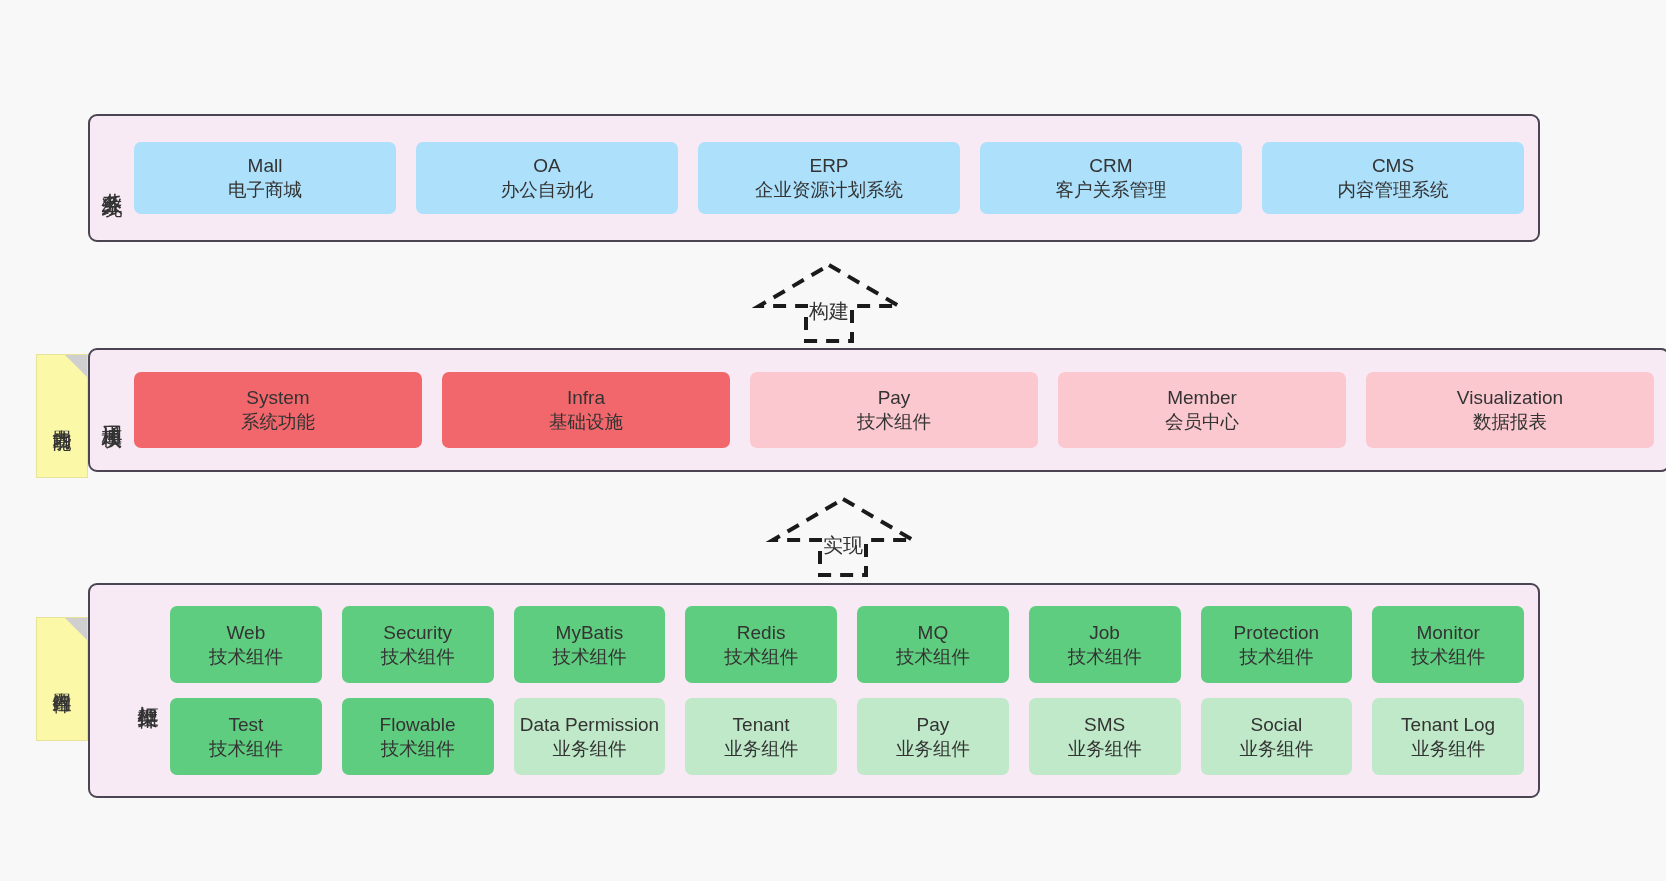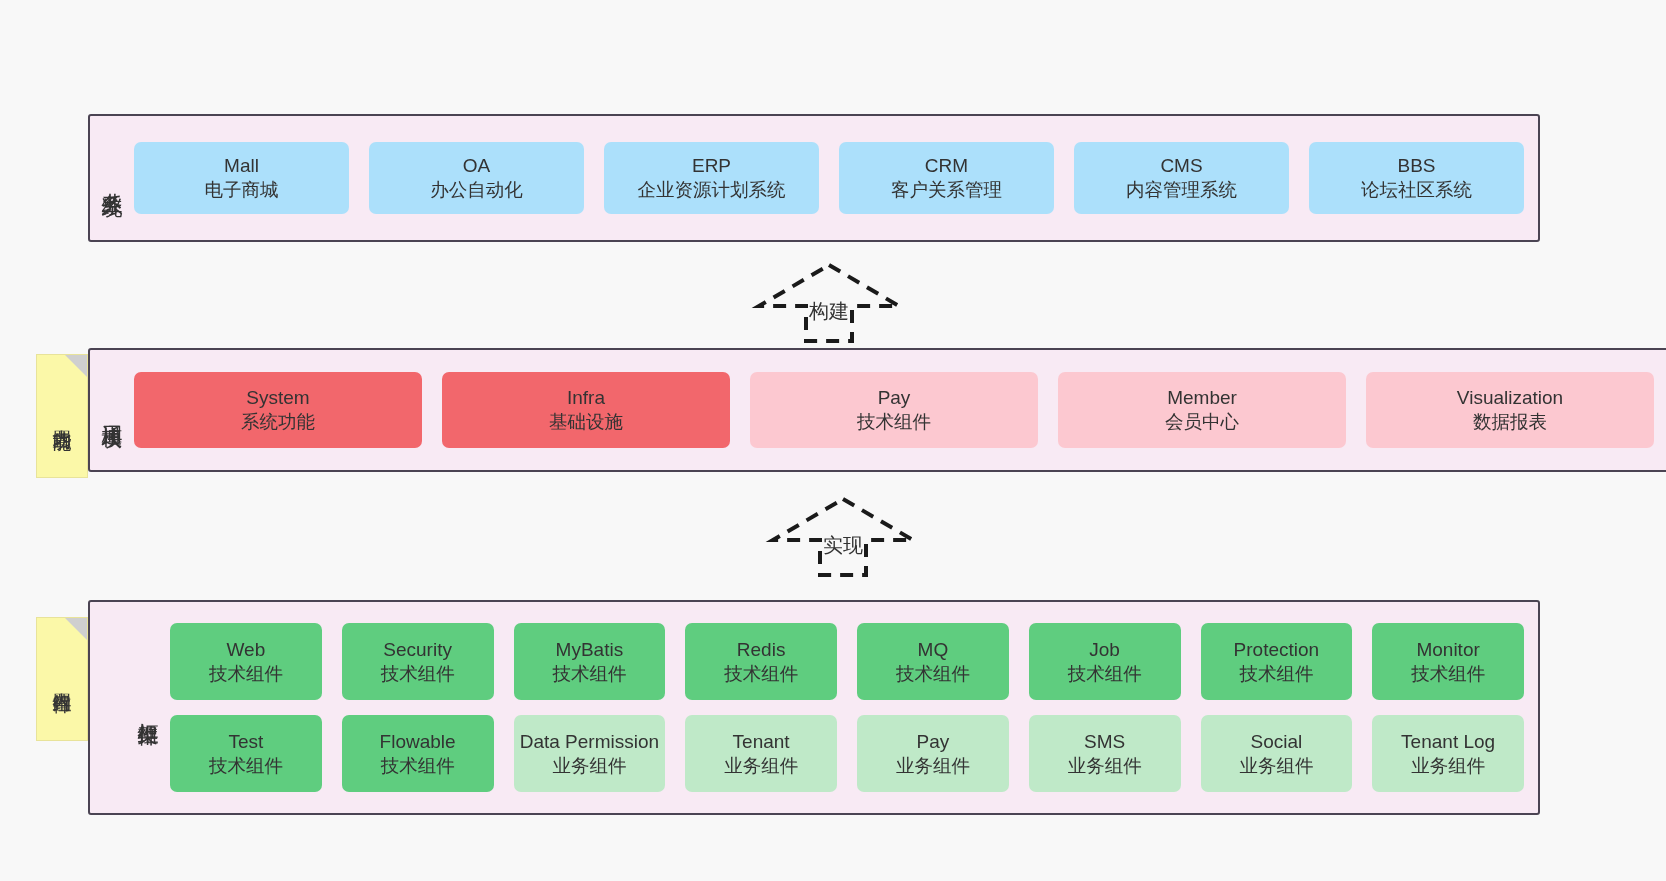--- a/index.html
+++ b/index.html
@@ -12,21 +12,21 @@
     color:#333333;
   }
   .canvas{position:absolute;inset:0;}
 
   
   .layer{
     position:absolute;
     box-sizing:border-box;
     background:#f8eaf4;
     border:2px solid #4b4453;
-    border-radius:3px;
+    border-radius:9px;
     display:flex;
     align-items:stretch;
   }
   .layer-label{
     width:44px;
     flex:0 0 44px;
     display:flex;
     align-items:center;
     justify-content:center;
     font-size:21px;
@@ -71,21 +71,21 @@
   
   .c-blue      {background:#ace0fb;}
   .c-red       {background:#f2676c;}
   .c-pink      {background:#fcc8d0;}
   .c-green     {background:#5fcd7f;}
   .c-lgreen    {background:#bfe9c8;}
 
   
   #layer-business {left:88px; top:114px;  width:1452px; height:128px;}
   #layer-common   {left:88px; top:348px;  width:1582px; height:124px;}
-  #layer-framework{left:88px; top:600px;  width:1452px; height:215px;padding-left:36px;}
+  #layer-framework{left:88px; top:583px;  width:1452px; height:215px;padding-left:36px;}
   #layer-business .card{height:72px;}
   #layer-common   .card{height:76px;}
   #layer-framework .card{height:77px;}
 
   
   .note{
     position:absolute;
     box-sizing:border-box;
     background:#fbf8a8;
     border:1px solid #e8e39a;
@@ -151,24 +151,20 @@
           <span class="t2">企业资源计划系统</span>
         </div>
         <div class="card c-blue">
           <span class="t1">CRM</span>
           <span class="t2">客户关系管理</span>
         </div>
         <div class="card c-blue">
           <span class="t1">CMS</span>
           <span class="t2">内容管理系统</span>
         </div>
-        <div class="card c-blue">
-          <span class="t1">BBS</span>
-          <span class="t2">论坛社区系统</span>
-        </div>
       </div>
     </div>
   </div>
 
   <div class="arrow" id="arrow-build">
     <svg width="146" height="82" viewBox="0 0 146 82" aria-hidden="true">
       <path d="M73 3 L143 44 L96 44 L96 79 L50 79 L50 44 L3 44 Z" fill="none" stroke="#1a1a1a" stroke-width="4" stroke-dasharray="13 9" stroke-linejoin="miter"></path>
     </svg>
     <div class="alabel">构建</div>
   </div>

